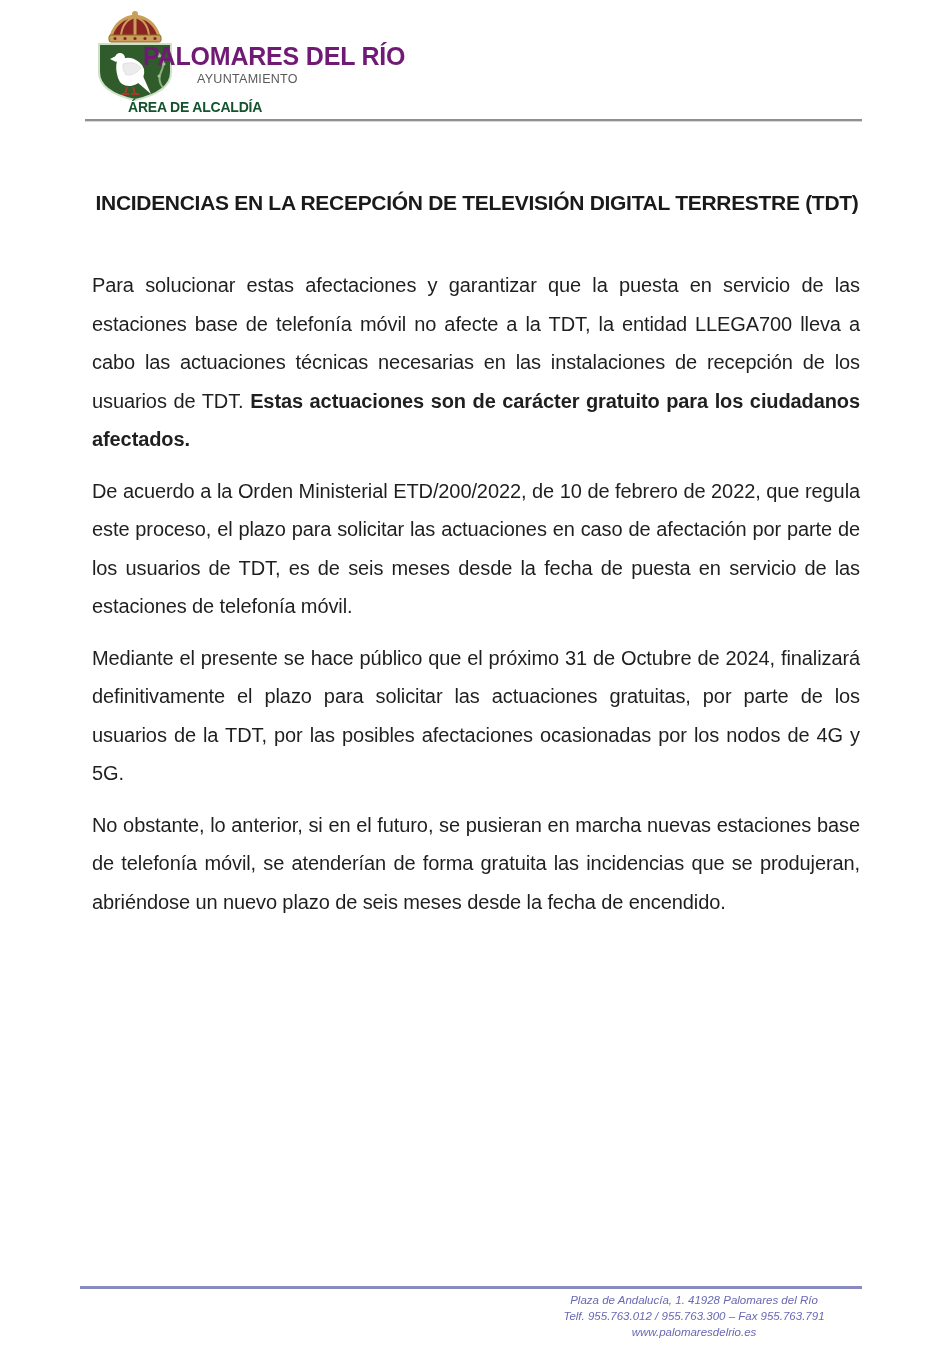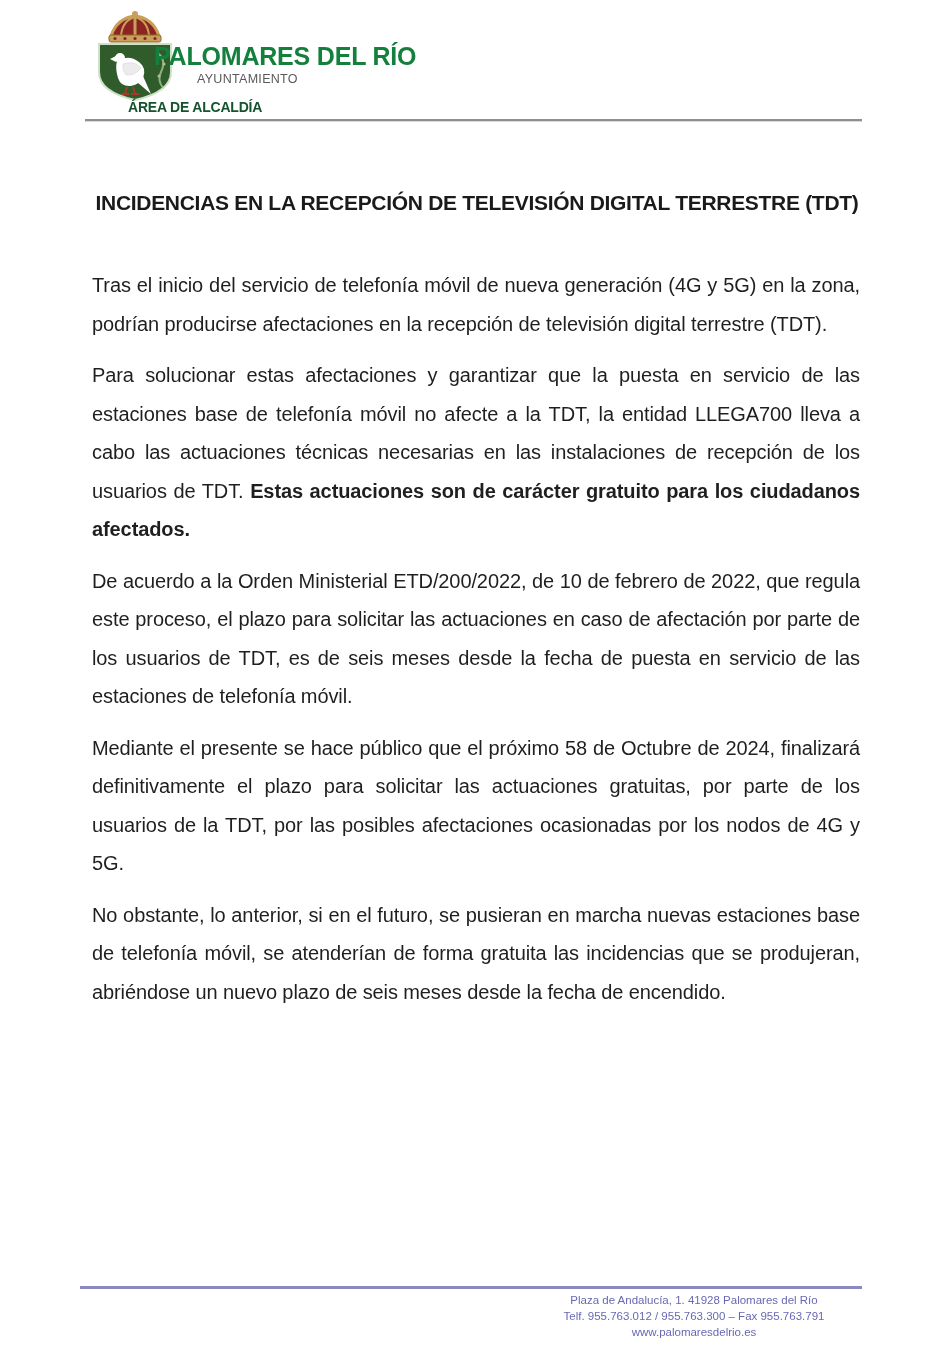--- a/index.html
+++ b/index.html
@@ -8,22 +8,22 @@
     width: 942px;
     height: 1350px;
     background: #ffffff;
     overflow: hidden;
     font-family: "Liberation Sans", sans-serif;
   }
 
   
   .crest { position: absolute; left: 93px; top: 10px; }
   .brand {
-    position: absolute; left: 154px; top: 42px;
-    font-size: 25px; font-weight: bold; color: #15803d; letter-spacing: -0.2px;
+    position: absolute; left: 143px; top: 42px;
+    font-size: 25px; font-weight: bold; color: #701a75; letter-spacing: -0.2px;
   }
   .org {
     position: absolute; left: 157px; top: 72px;
     font-size: 12.5px; color: #595959; letter-spacing: 0.3px; margin-left: 40px;
   }
   .dept {
     position: absolute; left: 128px; top: 99px;
     font-size: 14px; font-weight: bold; color: #14532d; letter-spacing: -0.2px;
   }
   .header-rule {
@@ -44,21 +44,21 @@
   }
   .doc-body .bold { font-weight: bold; }
 
   
   .footer-rule {
     position: absolute; left: 80px; top: 1286px; width: 782px; height: 3px;
     background: #8a8ac2;
   }
   .footer-text {
     position: absolute; top: 1292px; right: 78px; width: 340px;
-    text-align: center; font-size: 11.5px; line-height: 16px; color: #6868b4;
+    text-align: center; font-size: 11.5px; line-height: 16px; color: #6868b4; font-style: italic;
   }
 </style>
 </head>
 <body>
 
 <div class="page">
 
   <svg class="crest" width="84" height="96" viewBox="0 0 84 96">
 
     <g>
@@ -95,24 +95,23 @@
     </g>
   </svg>
 
   <div class="brand">PALOMARES DEL RÍO</div>
   <div class="org">AYUNTAMIENTO</div>
   <div class="dept">ÁREA DE ALCALDÍA</div>
   <div class="header-rule"></div>
 
   <h1 class="title">INCIDENCIAS EN LA RECEPCIÓN DE TELEVISIÓN DIGITAL TERRESTRE (TDT)</h1>
   <main class="doc-body">
-      <p><span>Tras el inicio del servicio de telefonía móvil de nueva generación (4G y 5G) en la zona, podrían producirse afectaciones en la recepción de televisión digital terrestre (TDT).</span></p>
       <p><span>Para solucionar estas afectaciones y garantizar que la puesta en servicio de las estaciones base de telefonía móvil no afecte a la TDT, la entidad LLEGA700 lleva a cabo las actuaciones técnicas necesarias en las instalaciones de recepción de los usuarios de TDT. </span><span class="bold">Estas actuaciones son de carácter gratuito para los ciudadanos afectados.</span></p>
       <p><span>De acuerdo a la Orden Ministerial ETD/200/2022, de 10 de febrero de 2022, que regula este proceso, el plazo para solicitar las actuaciones en caso de afectación por parte de los usuarios de TDT, es de seis meses desde la fecha de puesta en servicio de las estaciones de telefonía móvil.</span></p>
-      <p><span>Mediante el presente se hace público que el próximo 58 de Octubre de 2024, finalizará definitivamente el plazo para solicitar las actuaciones gratuitas, por parte de los usuarios de la TDT, por las posibles afectaciones ocasionadas por los nodos de 4G y 5G.</span></p>
+      <p><span>Mediante el presente se hace público que el próximo 31 de Octubre de 2024, finalizará definitivamente el plazo para solicitar las actuaciones gratuitas, por parte de los usuarios de la TDT, por las posibles afectaciones ocasionadas por los nodos de 4G y 5G.</span></p>
       <p><span>No obstante, lo anterior, si en el futuro, se pusieran en marcha nuevas estaciones base de telefonía móvil, se atenderían de forma gratuita las incidencias que se produjeran, abriéndose un nuevo plazo de seis meses desde la fecha de encendido.</span></p>
     </main>
 
   <div class="footer-rule"></div>
   <div class="footer-text">
     <div>Plaza de Andalucía, 1. 41928 Palomares del Río</div>
     <div>Telf. 955.763.012 / 955.763.300 – Fax 955.763.791</div>
     <div>www.palomaresdelrio.es</div>
   </div>
 

